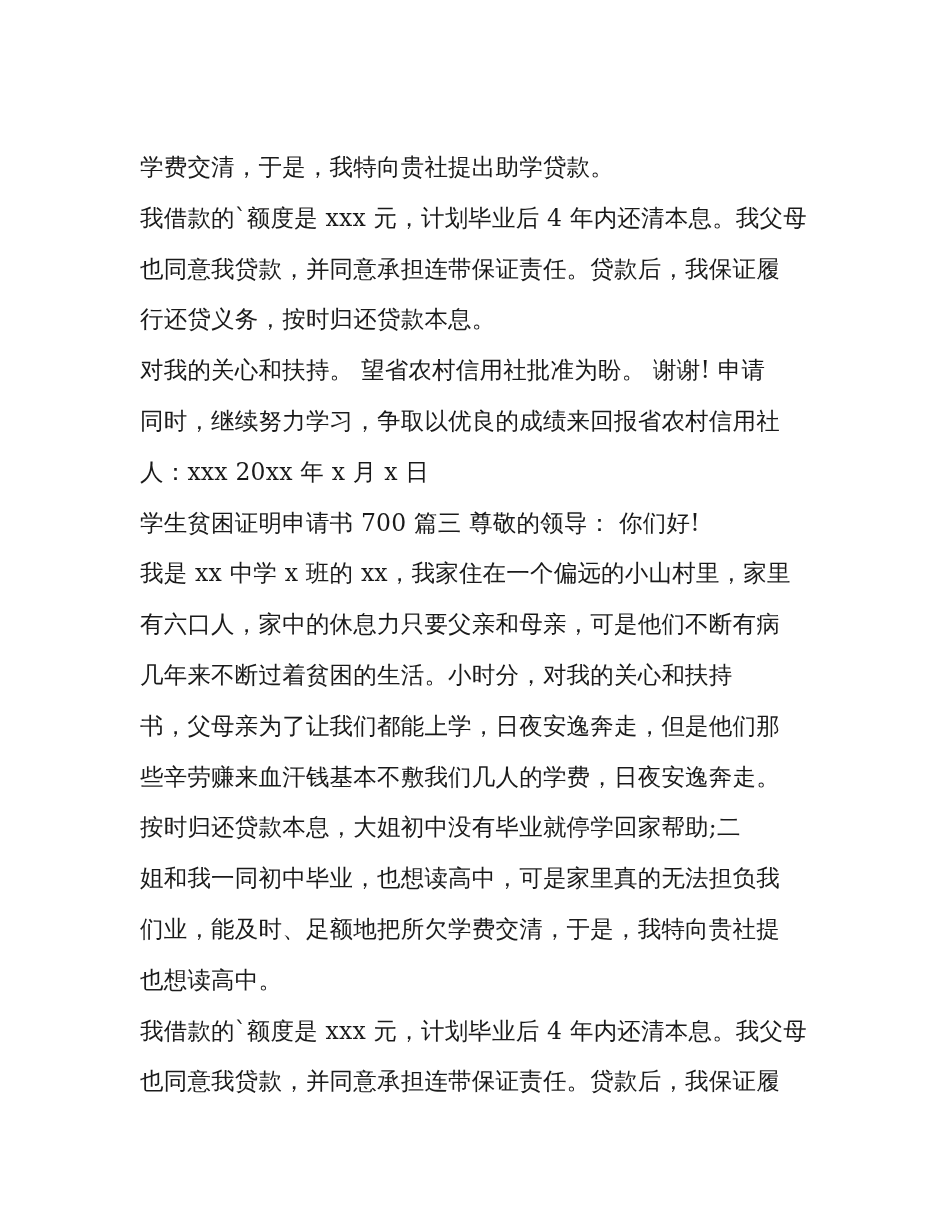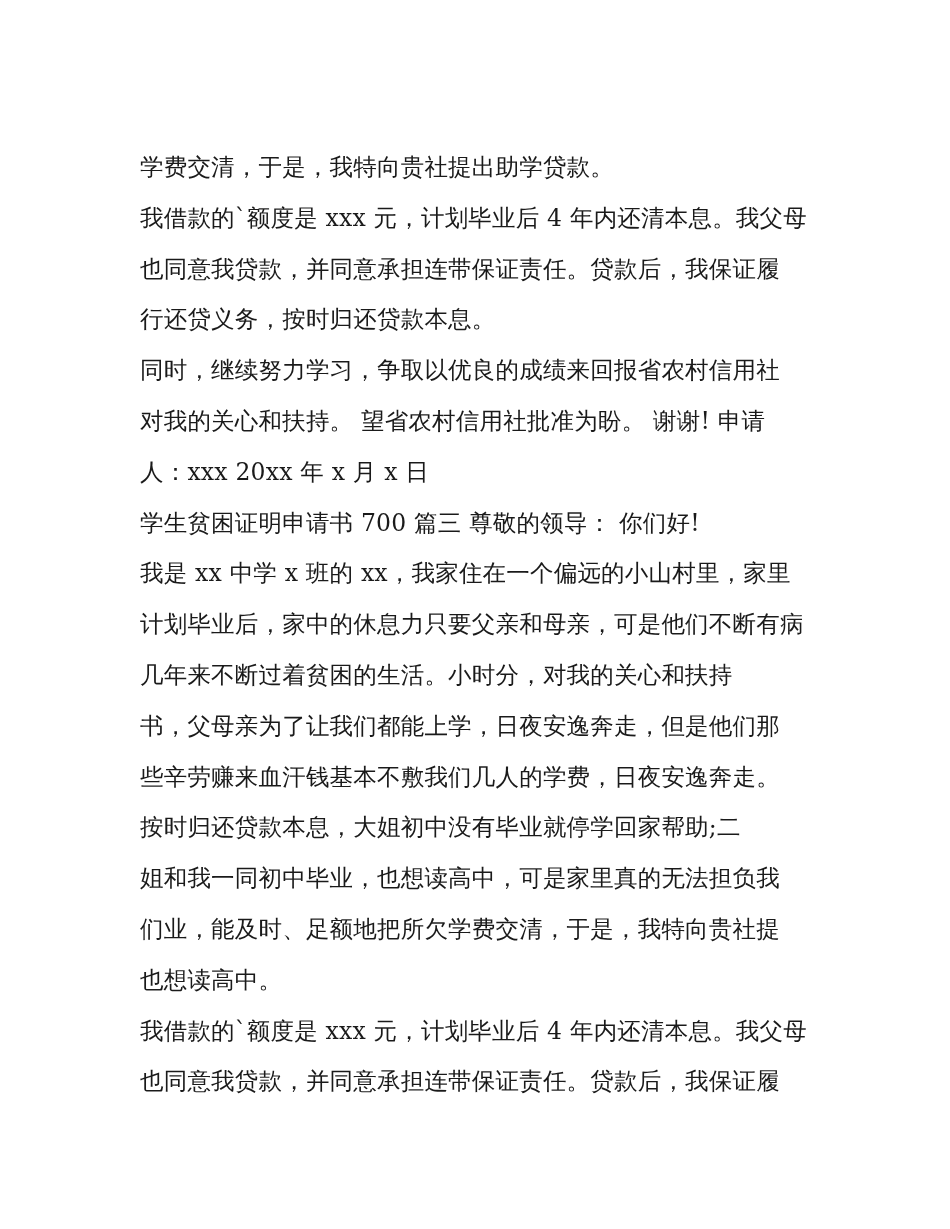--- a/index.html
+++ b/index.html
@@ -31,26 +31,26 @@
     }
   </style>
 </head>
 <body>
 
 <div class="page">
   <div class="line">学费交清，于是，我特向贵社提出助学贷款。</div>
   <div class="line">我借款的`额度是 xxx 元，计划毕业后 4 年内还清本息。我父母</div>
   <div class="line">也同意我贷款，并同意承担连带保证责任。贷款后，我保证履</div>
   <div class="line">行还贷义务，按时归还贷款本息。</div>
+  <div class="line">对我的关心和扶持。 望省农村信用社批准为盼。 谢谢! 申请</div>
   <div class="line">同时，继续努力学习，争取以优良的成绩来回报省农村信用社</div>
-  <div class="line">对我的关心和扶持。 望省农村信用社批准为盼。 谢谢! 申请</div>
   <div class="line">人：xxx 20xx 年 x 月 x 日</div>
   <div class="line">学生贫困证明申请书 700 篇三 尊敬的领导： 你们好!</div>
   <div class="line">我是 xx 中学 x 班的 xx，我家住在一个偏远的小山村里，家里</div>
-  <div class="line">计划毕业后，家中的休息力只要父亲和母亲，可是他们不断有病</div>
+  <div class="line">有六口人，家中的休息力只要父亲和母亲，可是他们不断有病</div>
   <div class="line">几年来不断过着贫困的生活。小时分，对我的关心和扶持</div>
   <div class="line">书，父母亲为了让我们都能上学，日夜安逸奔走，但是他们那</div>
   <div class="line">些辛劳赚来血汗钱基本不敷我们几人的学费，日夜安逸奔走。</div>
   <div class="line">按时归还贷款本息，大姐初中没有毕业就停学回家帮助;二</div>
   <div class="line">姐和我一同初中毕业，也想读高中，可是家里真的无法担负我</div>
   <div class="line">们业，能及时、足额地把所欠学费交清，于是，我特向贵社提</div>
   <div class="line">也想读高中。</div>
   <div class="line">我借款的`额度是 xxx 元，计划毕业后 4 年内还清本息。我父母</div>
   <div class="line">也同意我贷款，并同意承担连带保证责任。贷款后，我保证履</div>
 </div>

